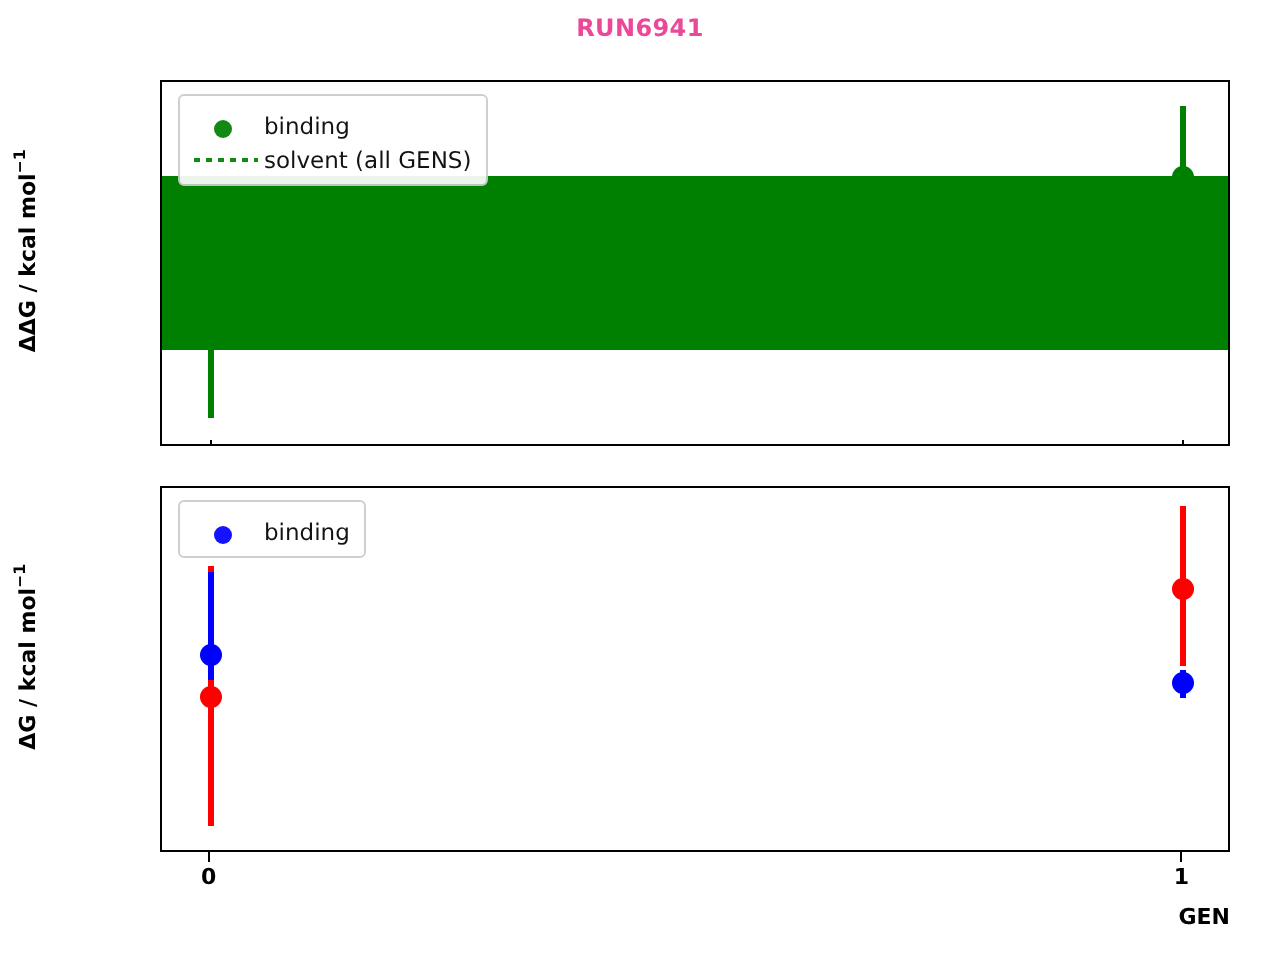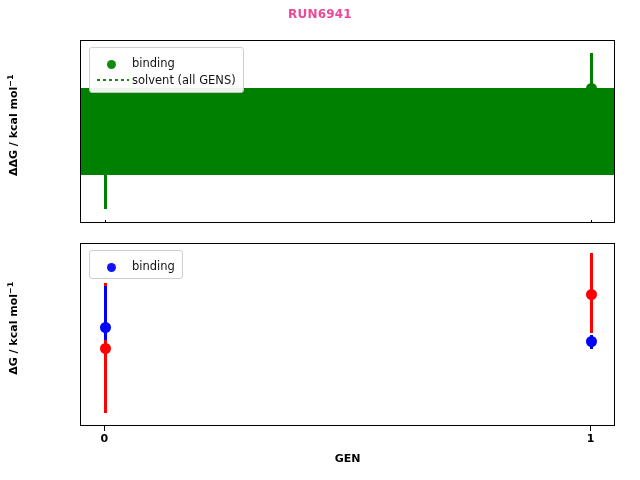--- a/index.html
+++ b/index.html
@@ -138,21 +138,21 @@
   #ylabel-bottom {
     left: -62px;
     top: 78px;
     width: 150px;
   }
   .xlabel {
     position: absolute;
     left: 80px;
     width: 535px;
     top: 452px;
-    text-align: center;
+    text-align: right;
     font-size: 11px;
     font-weight: bold;
     color: #000000;
   }
 
   
   .legend {
     position: absolute;
     box-sizing: border-box;
     background: #ffffff;

